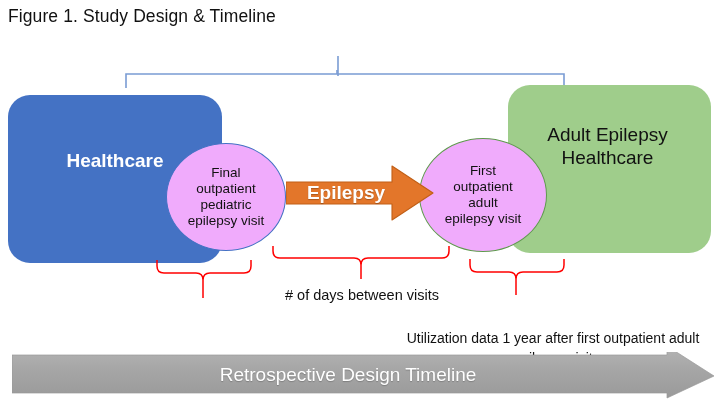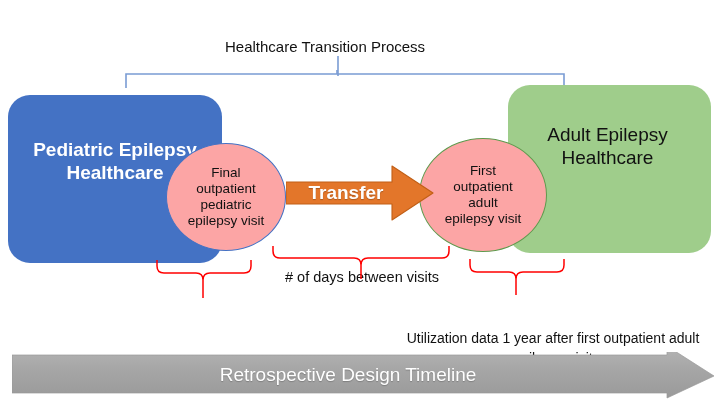--- a/index.html
+++ b/index.html
@@ -71,21 +71,21 @@
     height: 168px;
     background: #9FCD8B;
     color: #111111;
     font-size: 19px;
     padding: 0 10px 46px 6px;
   }
 
   
   .visit-ellipse {
     border-radius: 50%;
-    background: #fca5a5;
+    background: #f0abfc;
     display: flex;
     align-items: center;
     justify-content: center;
     text-align: center;
     font-size: 13.5px;
     color: #111111;
     line-height: 1.18;
     box-sizing: border-box;
   }
   #pediatric-visit-ellipse {
@@ -133,21 +133,21 @@
 
   
   .caption {
     text-align: center;
     font-size: 14px;
     color: #111111;
     line-height: 1.42;
   }
   #days-between-label {
     left: 258px;
-    top: 267px;
+    top: 285px;
     width: 208px;
     font-size: 14.5px;
     text-align: center;
   }
   #left-utilization-label {
     left: 22px;
     top: 311px;
     width: 372px;
   }
   #right-utilization-label {
@@ -172,33 +172,32 @@
     font-size: 19px;
     z-index: 3;
     text-shadow: 0 1px 1px rgba(0,0,0,.22);
   }
 </style>
 </head>
 <body>
 
 <div id="figure-root">
 
-
-  <div class="abs" id="transition-label">Healthcare Transition Process</div>
+  <div class="abs" id="figure-title">Figure 1. Study Design &amp; Timeline</div>
+
   <svg class="abs" id="transition-bracket" viewBox="0 0 440 24" preserveAspectRatio="none">
     <path d="M1,18 L1,4 L439,4 L439,20" fill="none" stroke="#7A9CD4" stroke-width="1.6"></path>
     <path d="M212,4 L212,-12" fill="none" stroke="#7A9CD4" stroke-width="1.6"></path>
   </svg>
   <svg class="abs" style="left:330px;top:56px;width:16px;height:20px;" viewBox="0 0 16 20">
     <path d="M8,0 L8,20" fill="none" stroke="#7A9CD4" stroke-width="1.6"></path>
   </svg>
 
   <div class="abs care-box" id="pediatric-box">
     <div>
-      <div>Pediatric Epilepsy</div>
       <div>Healthcare</div>
     </div>
   </div>
 
   <div class="abs care-box" id="adult-box">
     <div>
       <div>Adult Epilepsy</div>
       <div>Healthcare</div>
     </div>
   </div>
@@ -207,21 +206,21 @@
     <span style="display:block;width:92px;">Final outpatient pediatric epilepsy visit</span>
   </div>
 
   <div class="abs visit-ellipse" id="adult-visit-ellipse">
     <span style="display:block;width:80px;">First outpatient adult epilepsy visit</span>
   </div>
 
   <svg class="abs" id="transfer-arrow" viewBox="0 0 148 60">
     <path d="M0,19 L106,19 L106,3 L147,30 L106,57 L106,41 L0,41 Z" fill="#E3762A" stroke="#C15F16" stroke-width="1.1" stroke-linejoin="round"></path>
   </svg>
-  <div class="abs" id="transfer-label">Transfer</div>
+  <div class="abs" id="transfer-label">Epilepsy</div>
 
   <svg class="abs brace-svg" id="brace-left" viewBox="0 0 96 42">
     <path d="M1,0 L1,6 Q1,13 8,13 L40,13 Q47,13 47,20 L47,38 L47,20 Q47,13 54,13 L88,13 Q95,13 95,6 L95,0" fill="none" stroke="#FF0000" stroke-width="1.5"></path>
   </svg>
 
   <svg class="abs brace-svg" id="brace-mid" viewBox="0 0 178 36">
     <path d="M1,0 L1,5 Q1,12 8,12 L82,12 Q89,12 89,19 L89,33 L89,19 Q89,12 96,12 L170,12 Q177,12 177,5 L177,0" fill="none" stroke="#FF0000" stroke-width="1.5"></path>
   </svg>
 
   <svg class="abs brace-svg" id="brace-right" viewBox="0 0 96 40">

